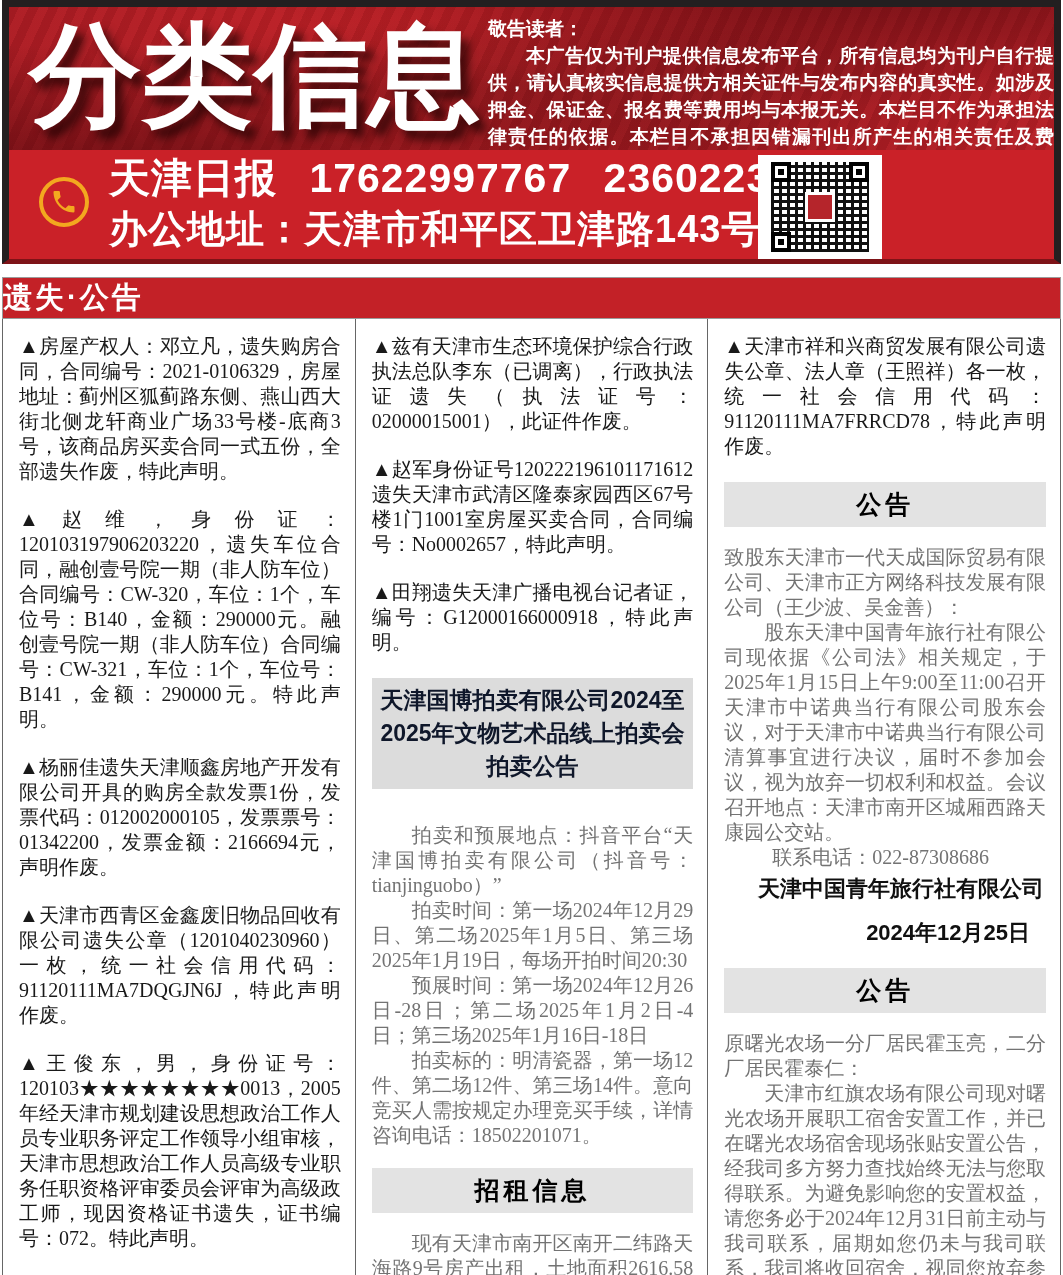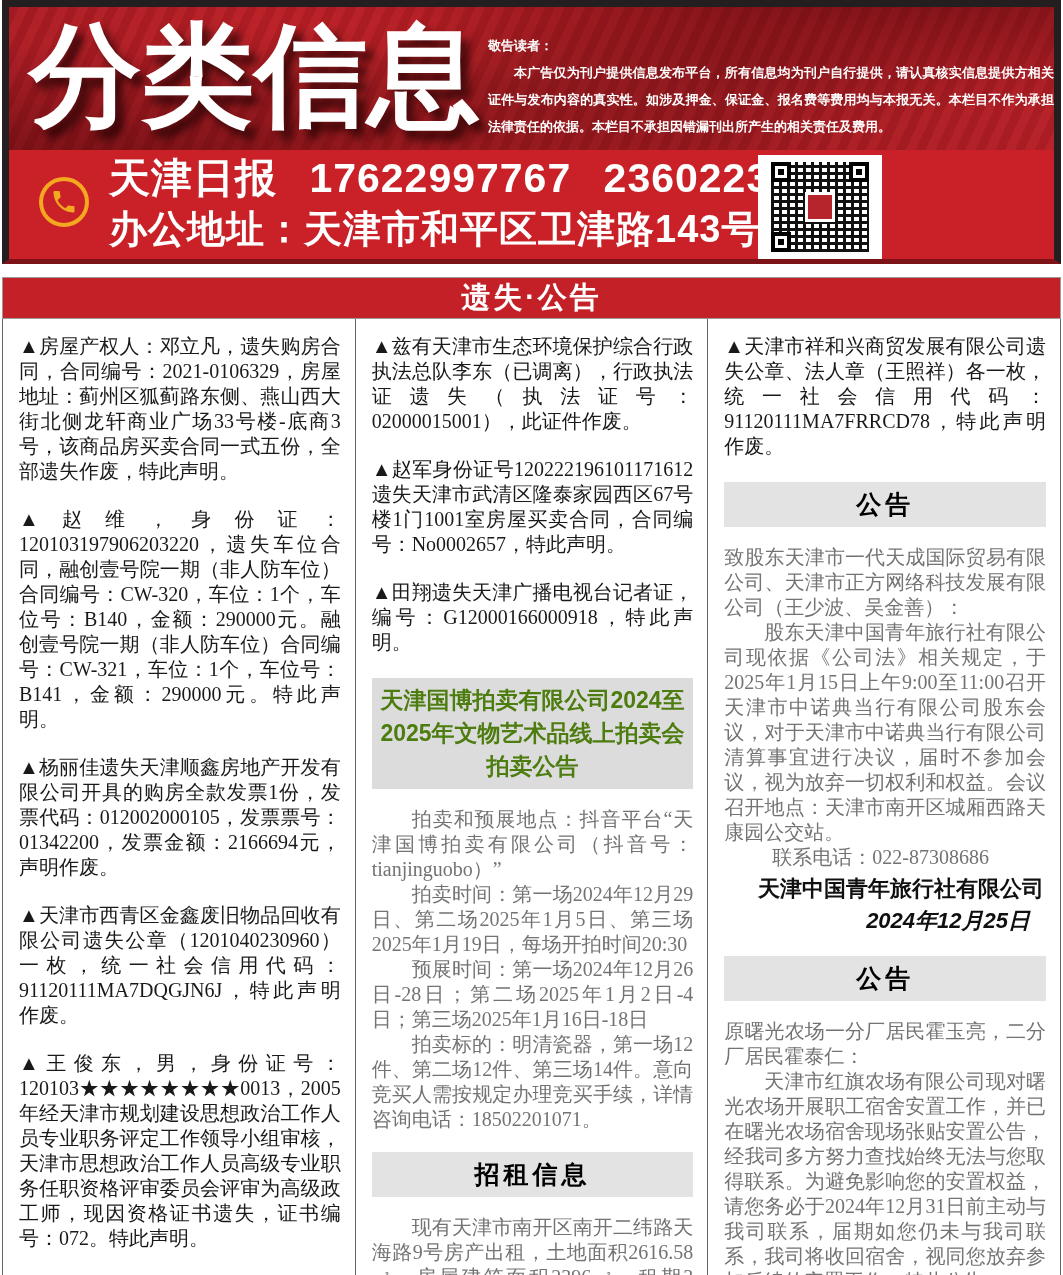--- a/index.html
+++ b/index.html
@@ -12,22 +12,22 @@
     background:
       radial-gradient(ellipse at 12% 115%, rgba(50,0,4,.5), transparent 55%),
       radial-gradient(ellipse at 88% -15%, rgba(60,0,5,.45), transparent 52%),
       radial-gradient(ellipse at 50% 55%, rgba(0,0,0,.16), transparent 62%),
       repeating-linear-gradient(115deg, rgba(0,0,0,.07) 0 9px, rgba(255,255,255,.02) 9px 18px),
       linear-gradient(100deg,#ad1c23 0%,#c12026 38%,#a31a20 68%,#b71f26 100%);
   }
   .mast-title{position:absolute;left:20px;top:-4px;color:#fff;
     font-family:"Liberation Sans",sans-serif;font-weight:bold;font-size:112px;line-height:146px;
     letter-spacing:1px;text-shadow:8px 9px 9px rgba(25,0,0,.68);white-space:nowrap;}
-  .notice{position:absolute;left:479px;top:25px;width:566px;color:#fff;
-    font-family:Liberation Serif, serif;font-weight:bold;font-size:13px;line-height:27px;
+  .notice{position:absolute;left:479px;top:10px;width:566px;color:#fff;
+    font-family:Liberation Mono, monospace;font-weight:bold;font-size:19px;line-height:27px;
     text-align:justify;}
   .notice-heading{display:block;}
   .notice-body{display:block;text-indent:2em;}
 
   
   .contactbar{position:relative;height:109px;background:#ca2128;color:#fff;
     font-family:"Liberation Sans",sans-serif;font-weight:bold;}
   .phone-badge{position:absolute;left:30px;top:27px;width:50px;height:50px;border:4px solid #f3a81f;
     border-radius:50%;display:flex;align-items:center;justify-content:center;box-sizing:border-box;}
   .phone-badge svg{width:28px;height:28px;fill:#f3a81f;}
@@ -41,43 +41,43 @@
       repeating-linear-gradient(0deg,#111 0 3px,transparent 3px 7px),
       repeating-linear-gradient(90deg,#111 0 3px,#fff 3px 8px);}
   .qr-f{position:absolute;width:20px;height:20px;border:4px solid #000;background:#fff;box-sizing:border-box;}
   .qr-f::after{content:"";position:absolute;inset:3px;background:#000;}
   .qr-f.tl{left:0;top:0}.qr-f.tr{right:0;top:0}.qr-f.bl{left:0;bottom:0}
   .qr-logo{position:absolute;left:50%;top:50%;transform:translate(-50%,-50%);
     width:24px;height:24px;background:#b5252b;border:3px solid #fff;}
 
   
   .section-banner{margin-top:13px;height:42px;background:#c32127;border:1px solid #9b9b9b;
-    display:flex;align-items:center;justify-content:center;color:#fff;
+    display:flex;align-items:center;color:#fff;
     font-family:"Liberation Sans",sans-serif;font-weight:bold;font-size:29px;letter-spacing:3px;
     box-sizing:border-box;}
 
   
   .bodybox{display:flex;height:1115px;border-left:1px solid #666;border-right:1px solid #666;
     border-bottom:2px solid #333;box-sizing:border-box;}
   .col{flex:1 1 0;padding:15px 14px 0 16px;overflow:hidden;}
   .col + .col{border-left:1px solid #666;}
 
   .ad{font-size:20px;line-height:25px;text-align:justify;text-justify:inter-character;
       color:#191919;margin:0 0 23px 0;}
   .para{font-size:20px;line-height:25px;text-align:justify;text-justify:inter-character;
       color:#737373;margin:0;text-indent:2em;}
   .para.noindent{text-indent:0;}
   .para.phone-line{text-indent:2.4em;}
-  .boxtitle{background:#dcdcdc;color:#4d7c0f;font-family:"Liberation Sans",sans-serif;font-weight:bold;
-      font-size:23px;line-height:33px;text-align:center;padding:6px 2px;margin:2px 0 18px;}
+  .boxtitle{background:#dcdcdc;color:#0f172a;font-family:"Liberation Sans",sans-serif;font-weight:bold;
+      font-size:23px;line-height:33px;text-align:center;padding:6px 2px;margin:2px 0 34px;}
   .subheader{background:#e3e3e3;color:#000000;font-family:"Liberation Sans",sans-serif;font-weight:bold;
       font-size:25px;text-align:center;letter-spacing:4px;padding:6px 0;margin:20px 0 18px;}
   .sign{font-family:"Liberation Sans",sans-serif;font-weight:bold;font-size:22px;line-height:30px;
       text-align:right;color:#101010;margin:4px 2px 0 0;}
-  .sign.date{padding-right:14px;margin-top:2px;font-style:italic;}
+  .sign.date{padding-right:14px;margin-top:14px;}
 </style>
 </head>
 <body>
 
 <div class="page">
 
   <div class="topbox">
     <div class="masthead">
       <div class="mast-title">分类信息</div>
       <div class="notice">

